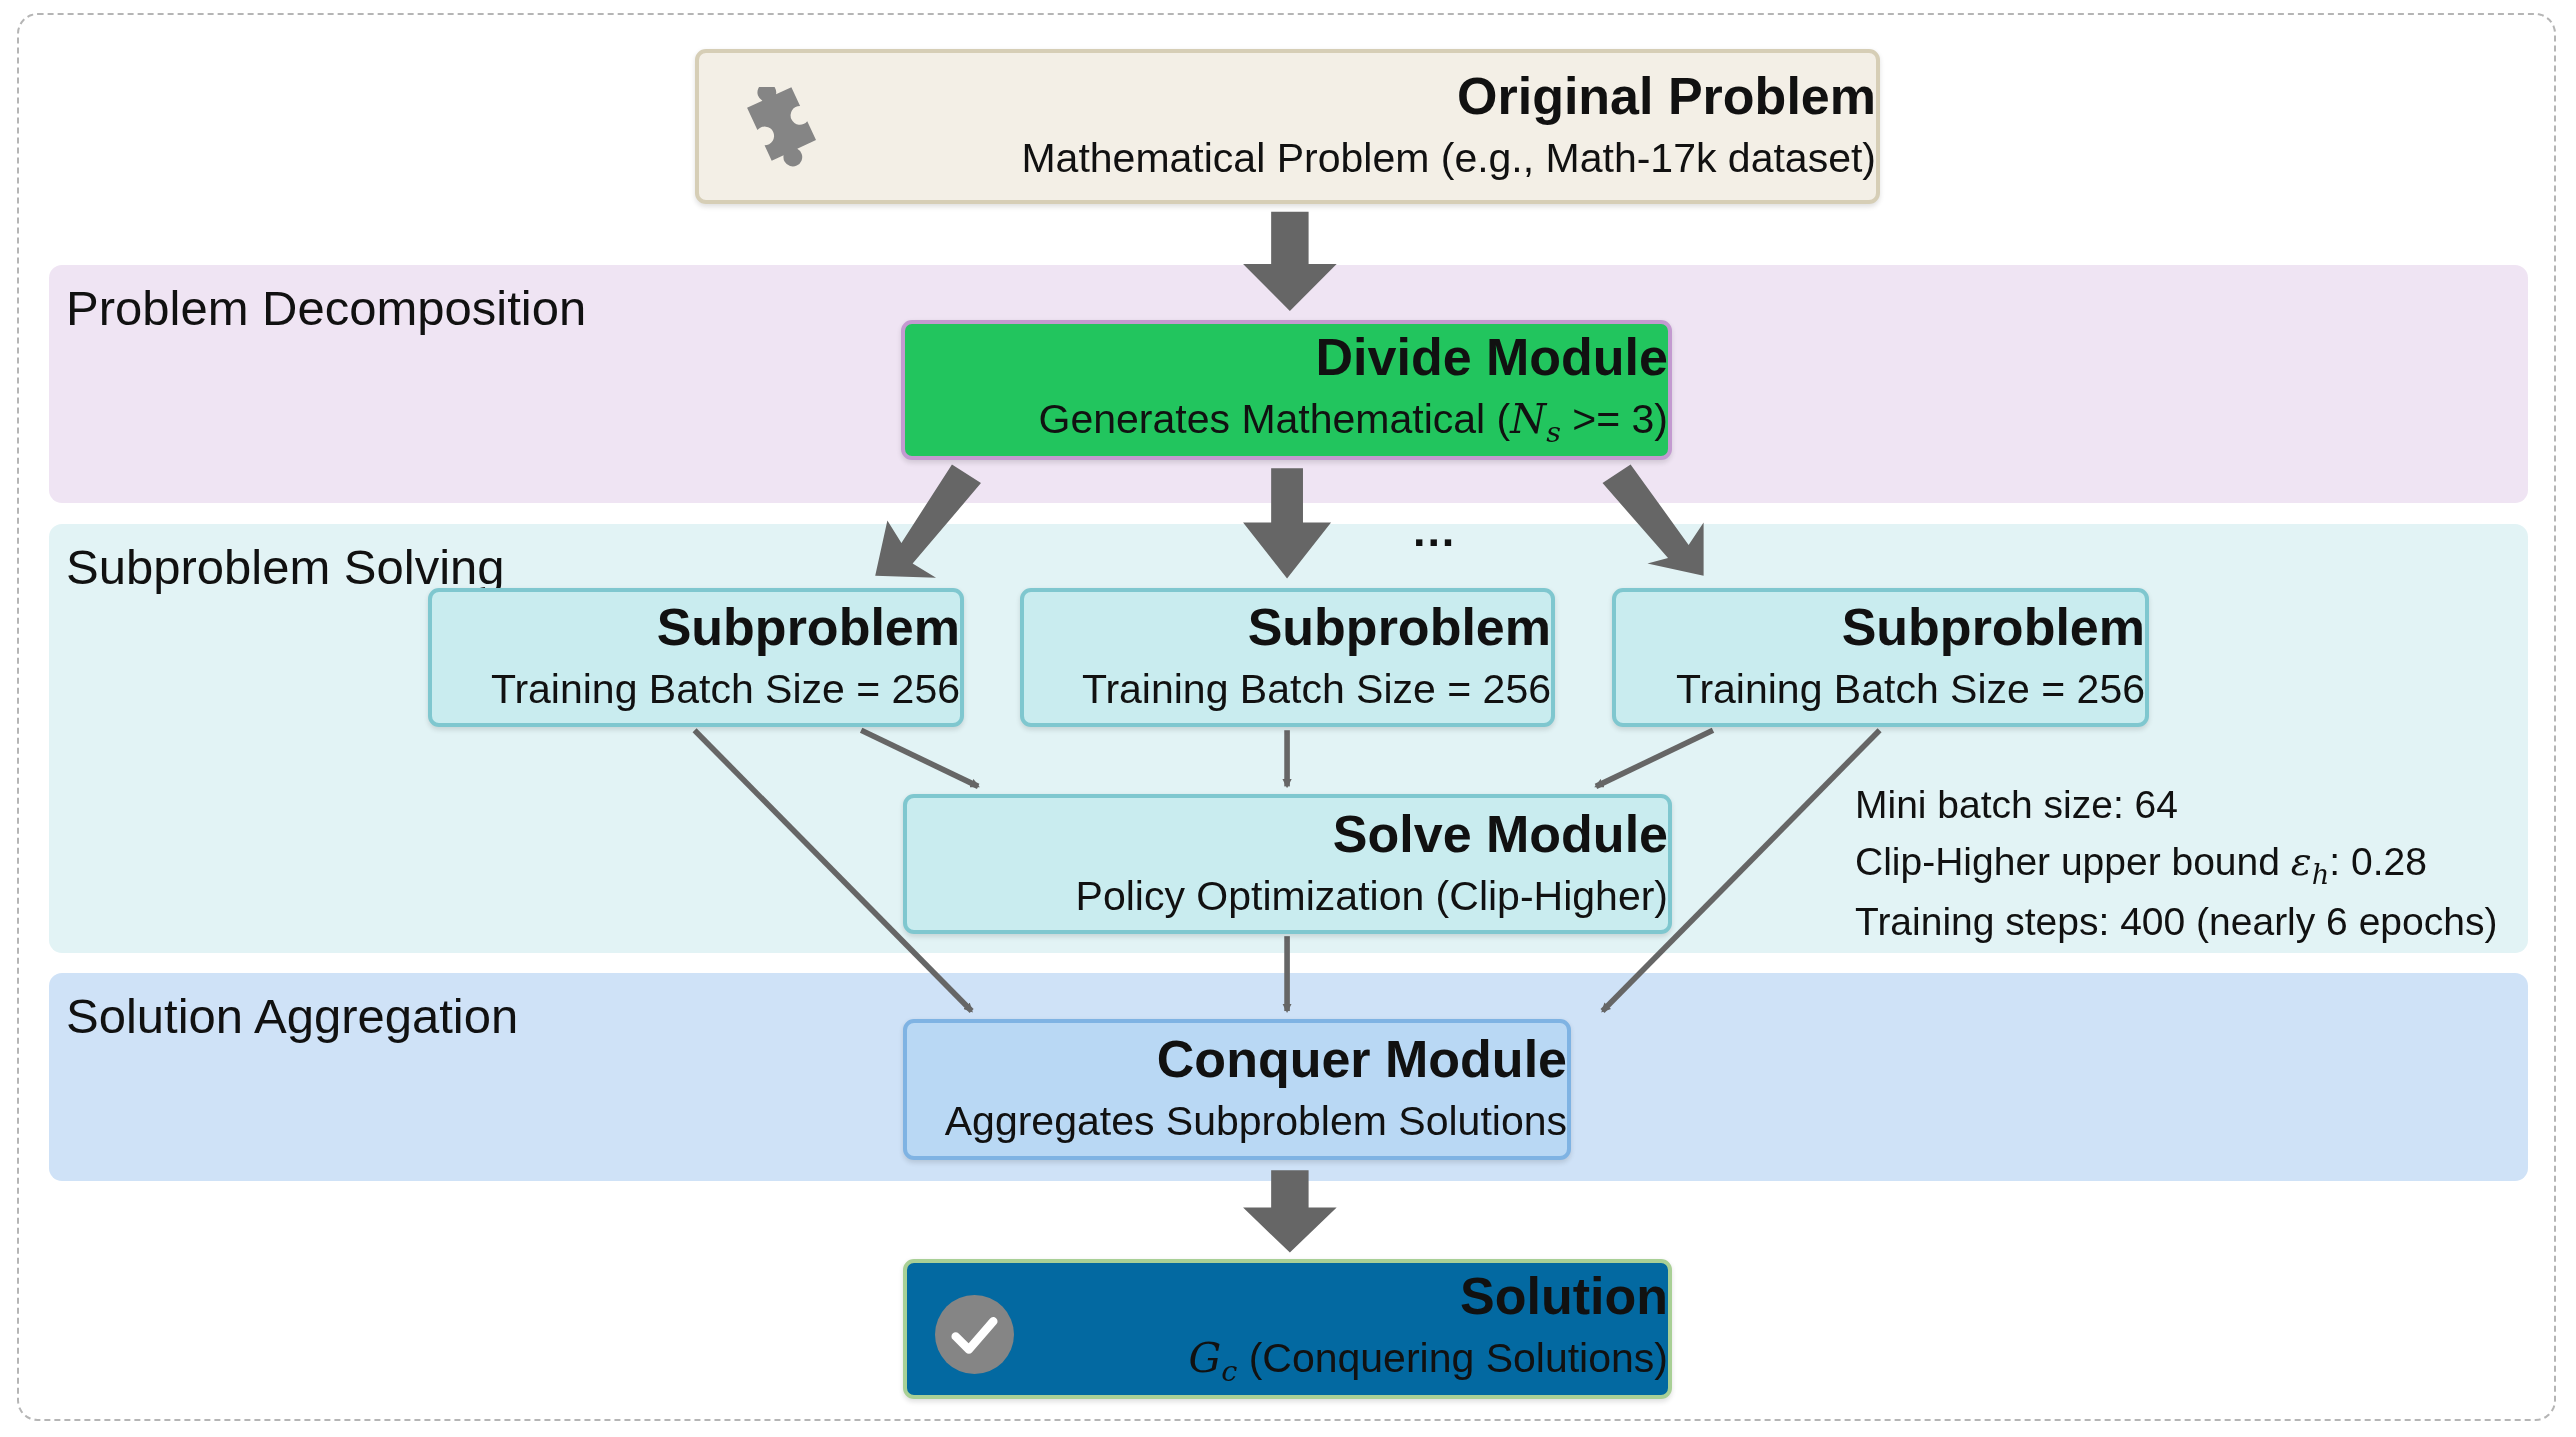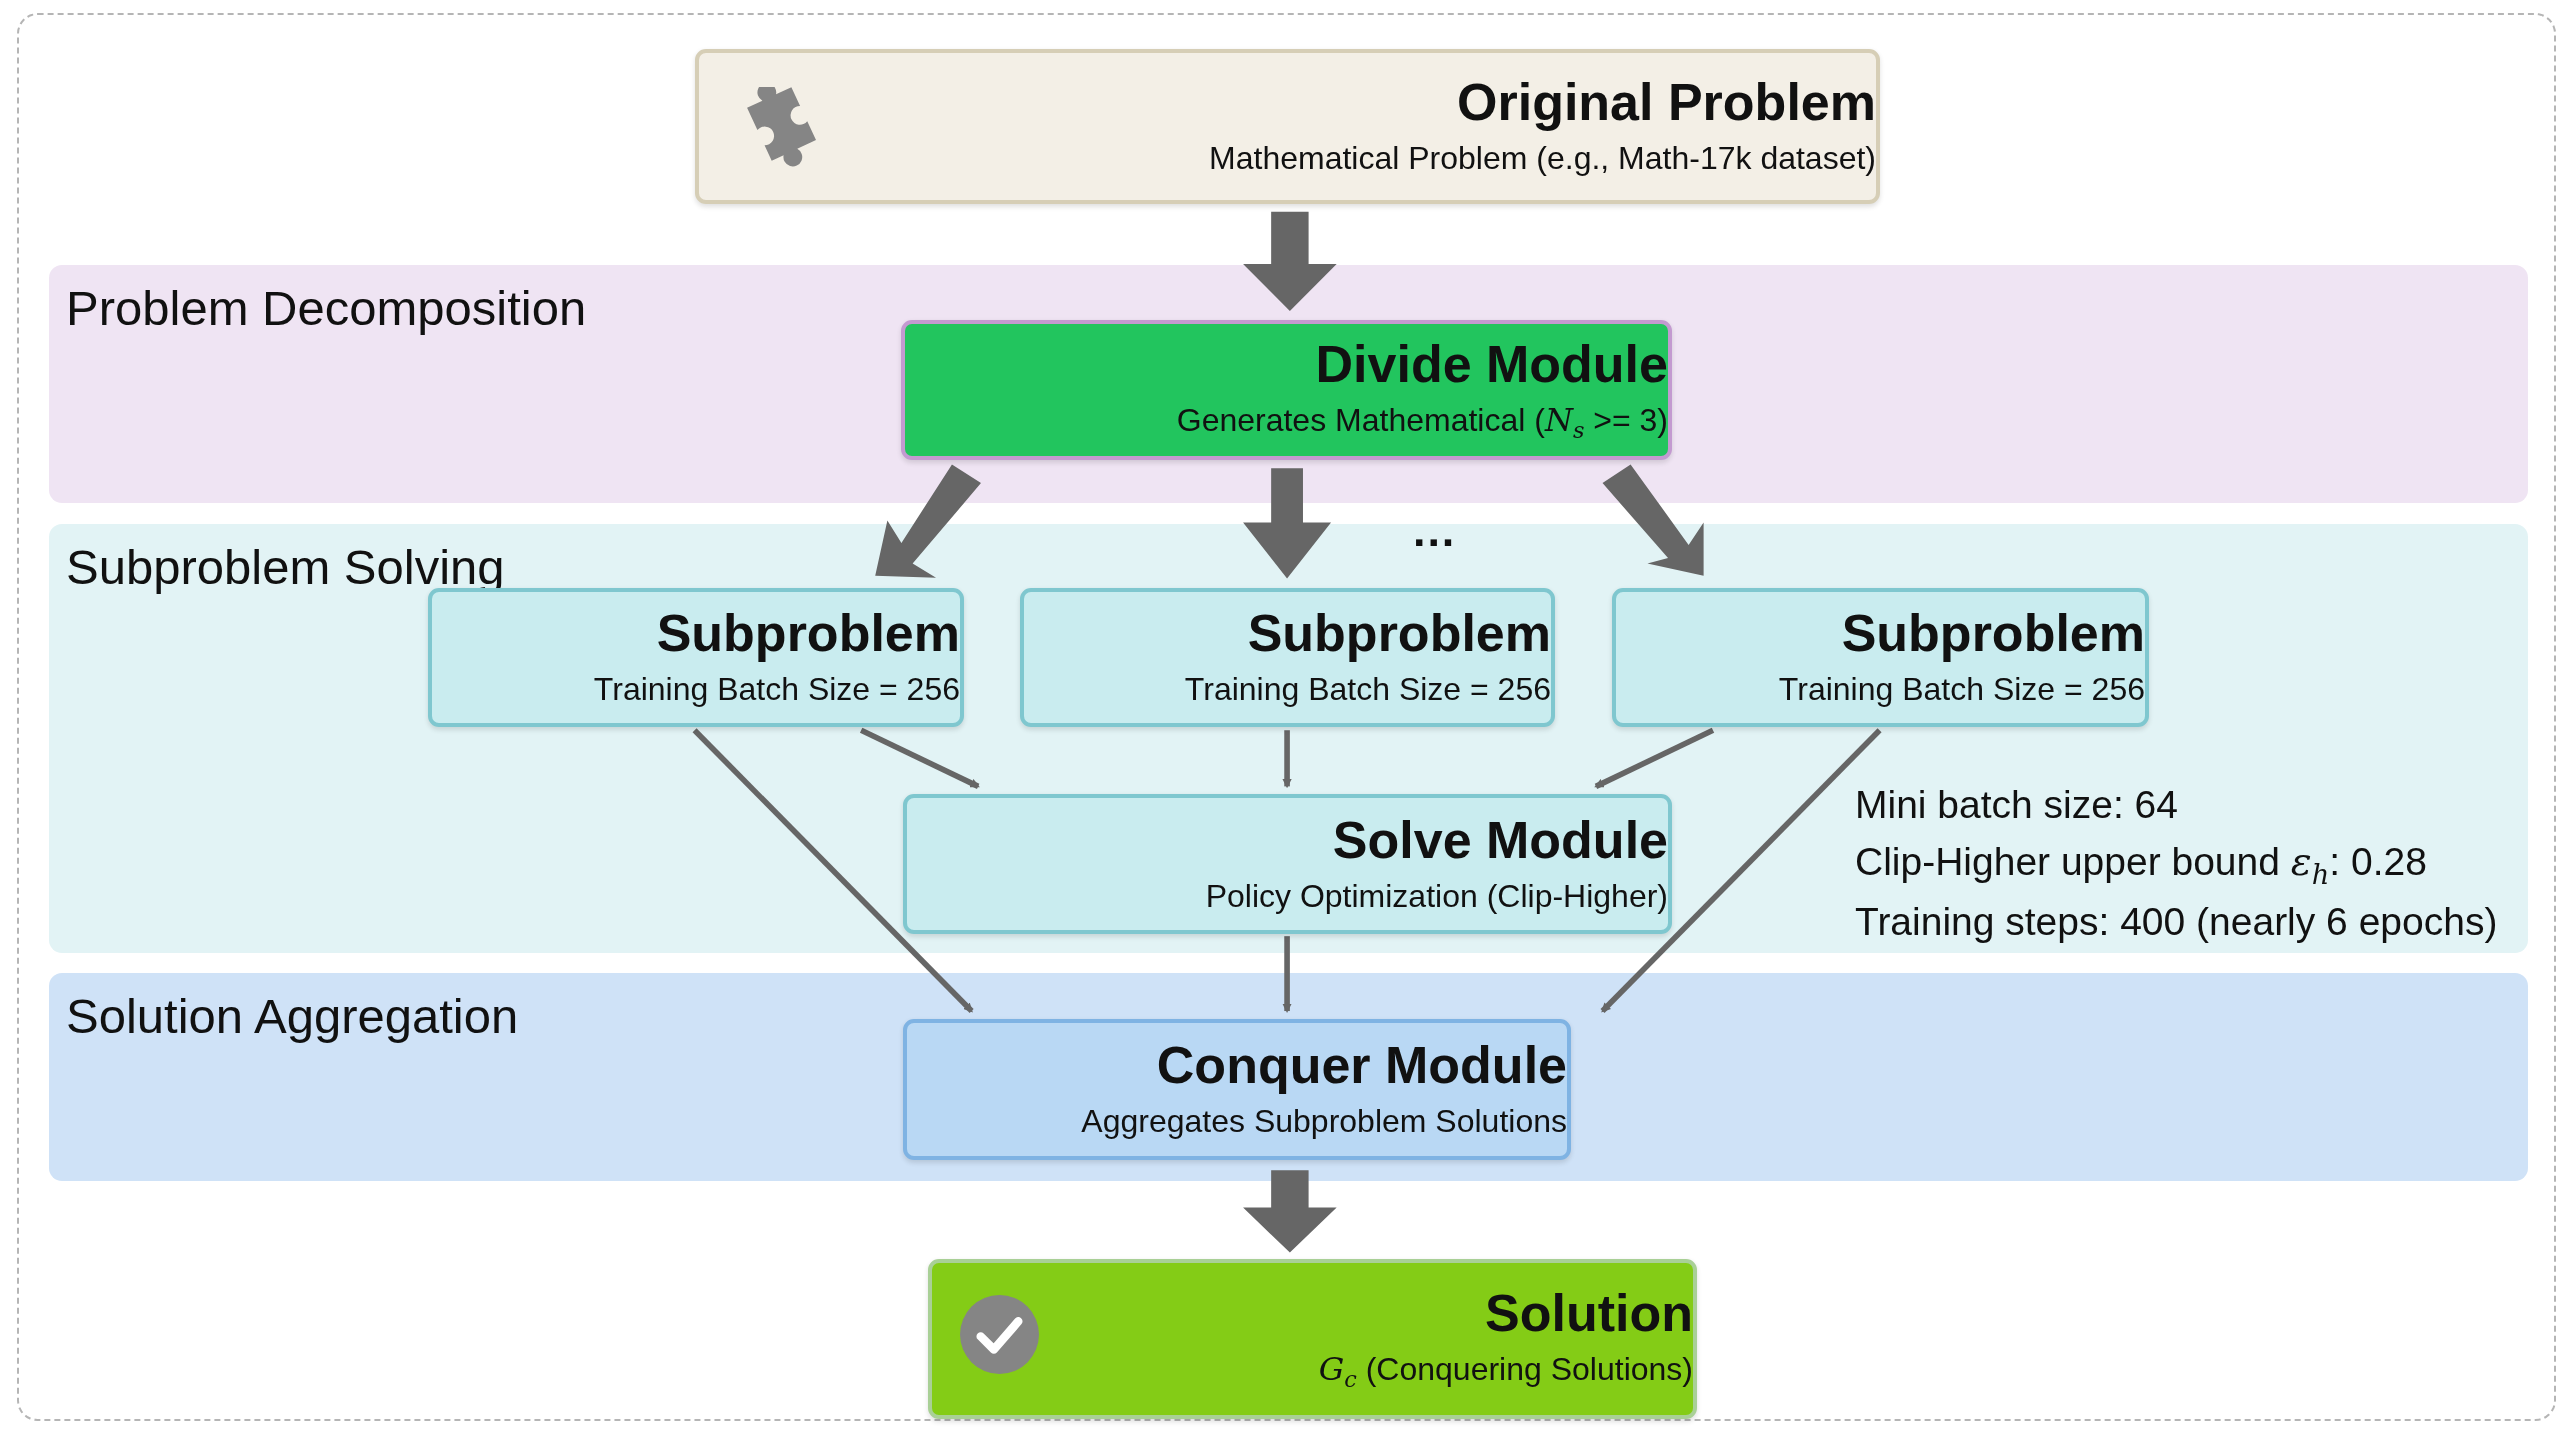--- a/index.html
+++ b/index.html
@@ -6,21 +6,21 @@
   body { width:2576px; height:1438px; background:#ffffff; position:relative; overflow:hidden;
          font-family:"Liberation Sans", sans-serif; color:#111; }
   .frame { position:absolute; left:17px; top:13px; width:2539px; height:1408px;
            border:2.8px dashed #b5b5b5; border-radius:20.6px; box-sizing:border-box; }
   .band { position:absolute; left:49px; width:2479px; border-radius:13px; }
   .band-label { position:absolute; left:17px; top:15px; font-size:49px; color:#111; }
   .box { position:absolute; box-sizing:border-box; border-radius:11px; border:4.7px solid; 
          display:flex; flex-direction:column; align-items:flex-end; justify-content:center;
          box-shadow:0 2.8px 5.6px rgba(0,0,0,0.12); }
   .box .title { font-weight:bold; font-size:52px; line-height:1.15; }
-  .box .sub { font-size:32px; line-height:1.3; margin-top:5px; }
+  .box .sub { font-size:41px; line-height:1.3; margin-top:5px; }
   .math { font-family:"DejaVu Serif", serif; font-style:italic; }
   .math sub { font-size:0.7em; }
   .icon { position:absolute; }
   .notes { position:absolute; left:1855px; top:777px; font-size:39px; line-height:1.45; }
   svg.arrows { position:absolute; left:0; top:0; width:2576px; height:1438px; pointer-events:none; }
   .dots { position:absolute; left:1413px; top:505px; font-size:45px; font-weight:bold; letter-spacing:1.9px; }
 </style>
 </head>
 <body>
 
@@ -100,21 +100,21 @@
   <div>Mini batch size: 64</div>
   <div><span>Clip-Higher upper bound </span><span class="math"><span>ε</span><sub>h</sub></span><span>: 0.28</span></div>
   <div>Training steps: 400 (nearly 6 epochs)</div>
 </div>
 
 <div class="box" style="left:903px;top:1019px;width:668px;height:141px;background:#b9d8f4;border-color:#7fb3e3;">
   <div class="title">Conquer Module</div>
   <div class="sub">Aggregates Subproblem Solutions</div>
 </div>
 
-<div class="box" style="left:928px;top:1259px;width:769px;height:160px;background:#84cc16;border-color:#a9d096;">
+<div class="box" style="left:903px;top:1259px;width:769px;height:140px;background:#0369a1;border-color:#a9d096;">
   <svg class="icon" style="left:28px;top:32px;" width="79" height="79" viewBox="0 0 84 84">
     <circle cx="42" cy="42" r="42" fill="#858585"></circle>
     <path d="M22,44 L36,58 L62,28" stroke="#fff" stroke-width="9" fill="none" stroke-linecap="round" stroke-linejoin="round"></path>
   </svg>
   <div class="title">Solution</div>
   <div class="sub"><span class="math"><span>G</span><sub>c</sub></span><span> (Conquering Solutions)</span></div>
 </div>
 
 
 </body></html>

